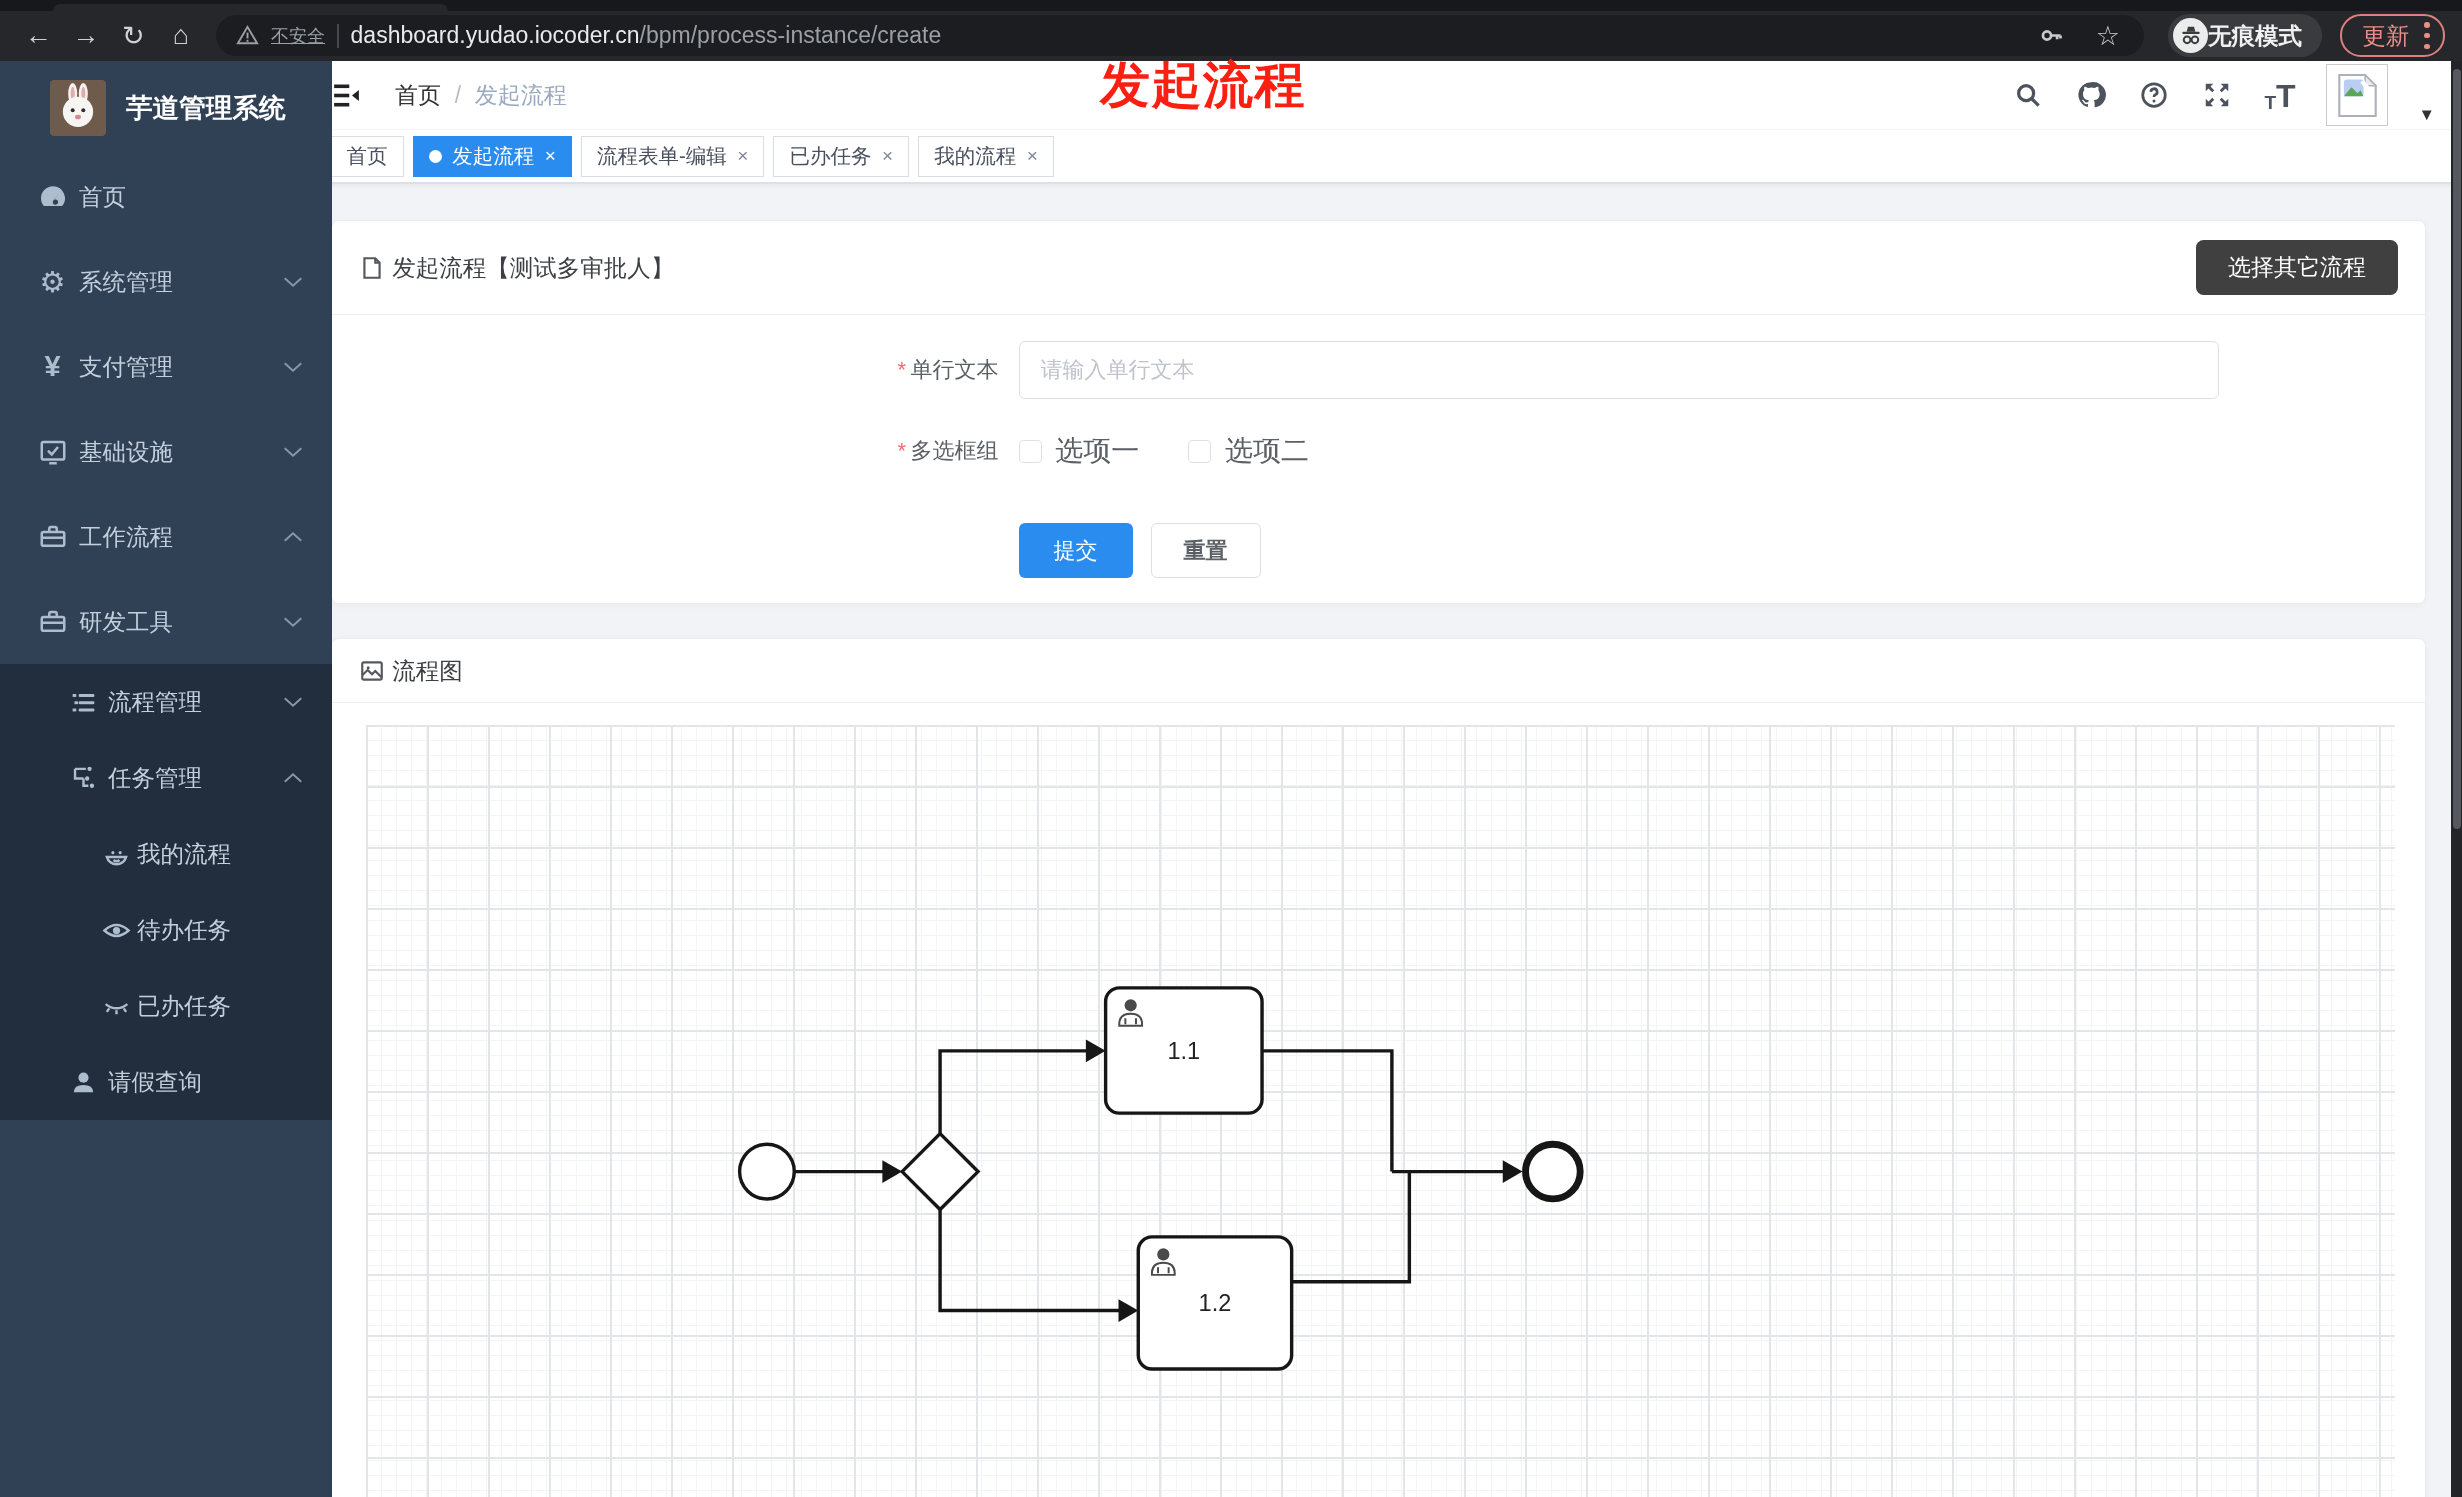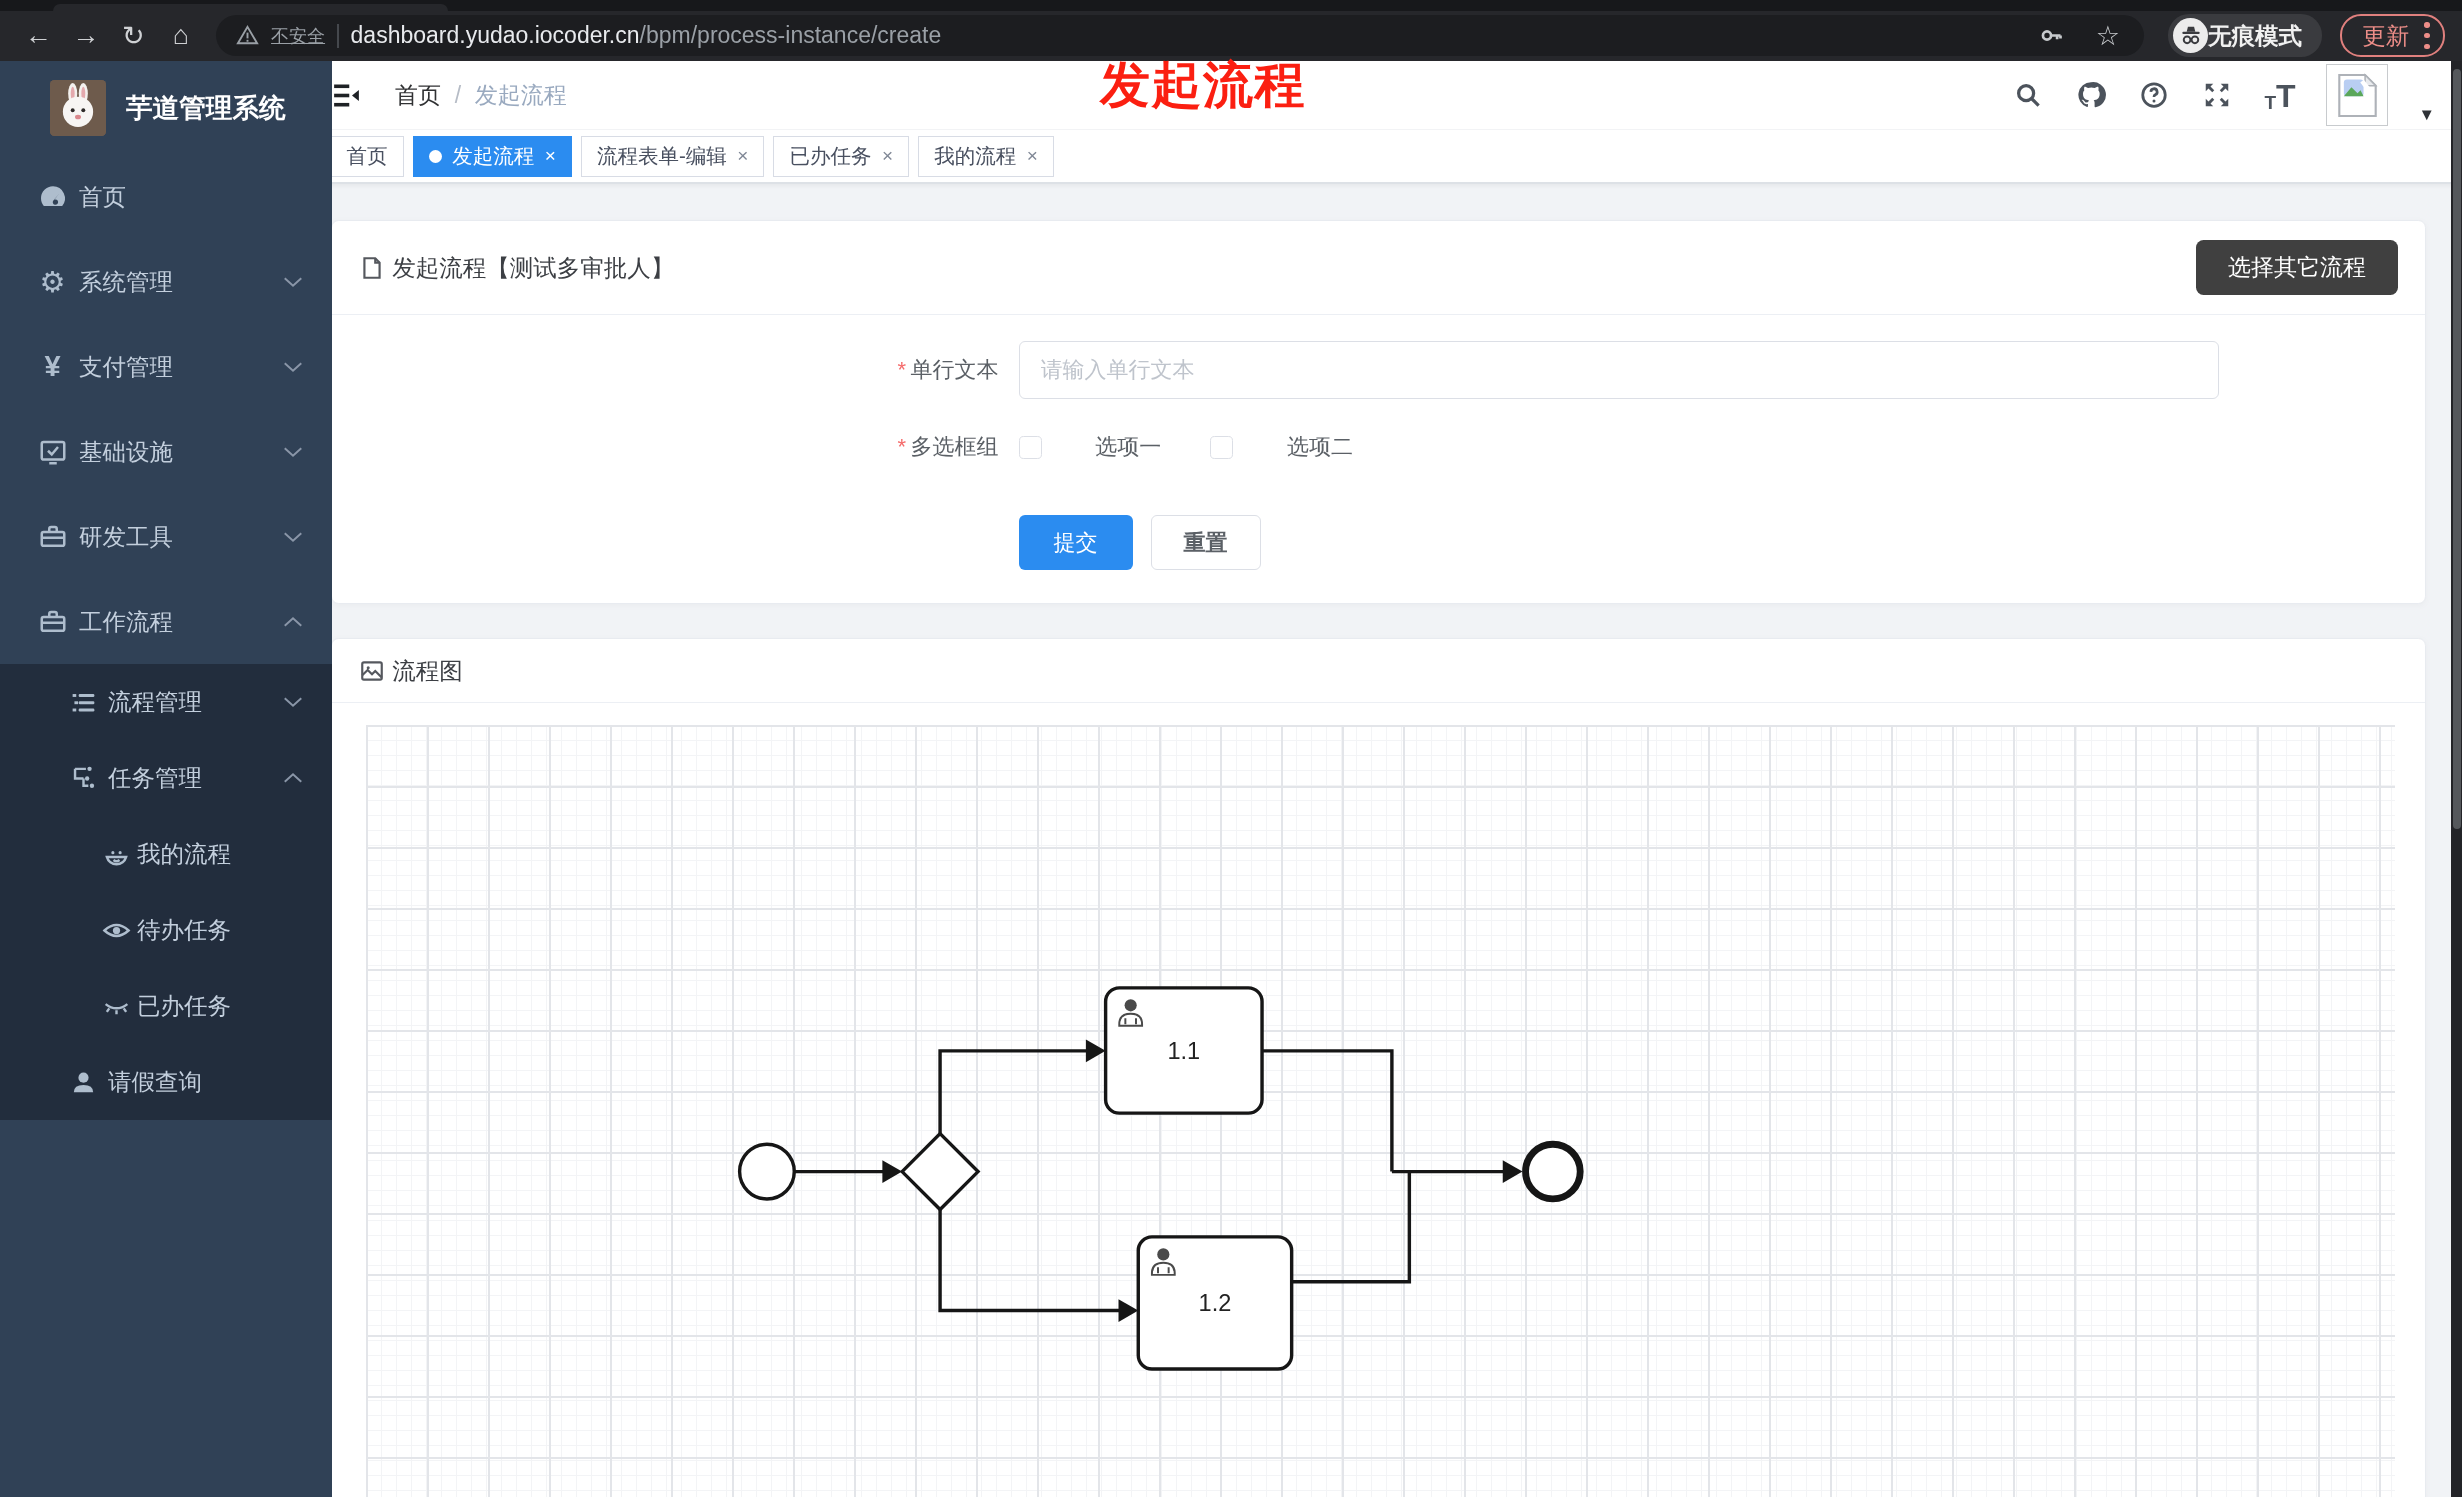--- a/index.html
+++ b/index.html
@@ -80,21 +80,21 @@
   .frow{display:flex;align-items:center;}
   .row1{margin-bottom:33px;}
   .row2{margin-bottom:53px;}
   .flabel{width:687px;text-align:right;font-size:22px;color:#5b6066;padding-right:20px;flex:0 0 auto;}
   .star{color:#f56c6c;margin-right:4.6px;}
   .txt-input{width:1200px;height:58px;border:1.5px solid #dcdfe6;border-radius:6px;font-size:22px;padding:0 21px;color:#303133;outline:none;font-family:inherit;}
   .txt-input::placeholder{color:#bfc4cc;}
   .cbx-group{display:flex;align-items:center;gap:49px;}
   .cbx-item{display:flex;align-items:center;cursor:pointer;}
   .cbx{width:23px;height:23px;border:1.5px solid #dcdfe6;border-radius:4.6px;background:#fff;margin-right:13.7px;flex:0 0 auto;}
-  .cbx-lb{font-size:22px;color:#5b6066;margin-left:40px;}
+  .cbx-lb{font-size:28px;color:#5b6066;}
   .btn-row{padding-left:687px;display:flex;gap:18px;}
   .btn-primary{height:55px;padding:0 35px;background:#2b8cf0;color:#fff;border:none;border-radius:6px;font-size:22px;cursor:pointer;}
   .btn-plain{height:55px;padding:0 32px;background:#fff;border:1.5px solid #dcdfe6;border-radius:6px;color:#5b6066;font-size:22px;cursor:pointer;font-weight:bold;}
 
   
   .canvas{position:absolute;left:34px;right:31px;top:64px;bottom:0;}
   .grid{position:absolute;left:0;top:22px;width:2029px;height:774px;background-color:#fff;
     background-image:
       linear-gradient(#e3e5e9 1.5px, transparent 1.5px),
       linear-gradient(90deg,#e3e5e9 1.5px, transparent 1.5px),
@@ -225,38 +225,38 @@
           </svg>
         </span>
     </div>
     <div class="mi">
       <span class="ic">
         <svg width="30" height="30" viewBox="0 0 24 24" fill="none" stroke="#aebdcd" stroke-width="2">
             <rect x="3" y="8" width="18" height="11" rx="1.5"></rect>
             <path d="M9 8 V5.5 a1.5 1.5 0 0 1 1.5-1.5 h3 A1.5 1.5 0 0 1 15 5.5 V8 M3 12.5 h18"></path>
           </svg>
       </span>
-      <span class="lb">研发工具</span>
+      <span class="lb">工作流程</span>
       <span class="chev">
           <svg width="20" height="12" viewBox="0 0 26 16" fill="none" stroke="#8a96a8" stroke-width="2.6">
-            <polyline points="2,3 13,13 24,3"></polyline>
+            <polyline points="2,13 13,3 24,13"></polyline>
           </svg>
         </span>
     </div>
     <div class="mi">
       <span class="ic">
         <svg width="30" height="30" viewBox="0 0 24 24" fill="none" stroke="#aebdcd" stroke-width="2">
             <rect x="3" y="8" width="18" height="11" rx="1.5"></rect>
             <path d="M9 8 V5.5 a1.5 1.5 0 0 1 1.5-1.5 h3 A1.5 1.5 0 0 1 15 5.5 V8 M3 12.5 h18"></path>
           </svg>
       </span>
-      <span class="lb">工作流程</span>
+      <span class="lb">研发工具</span>
       <span class="chev">
           <svg width="20" height="12" viewBox="0 0 26 16" fill="none" stroke="#8a96a8" stroke-width="2.6">
-            <polyline points="2,13 13,3 24,13"></polyline>
+            <polyline points="2,3 13,13 24,3"></polyline>
           </svg>
         </span>
     </div>
     <div class="submenu">
       <div class="mi smi">
         <span class="ic">
           <svg width="29" height="29" viewBox="0 0 24 24" fill="#aebdcd">
               <rect x="8" y="5" width="13" height="2.4" rx="1"></rect>
               <rect x="8" y="11" width="13" height="2.4" rx="1"></rect>
               <rect x="8" y="17" width="13" height="2.4" rx="1"></rect>

